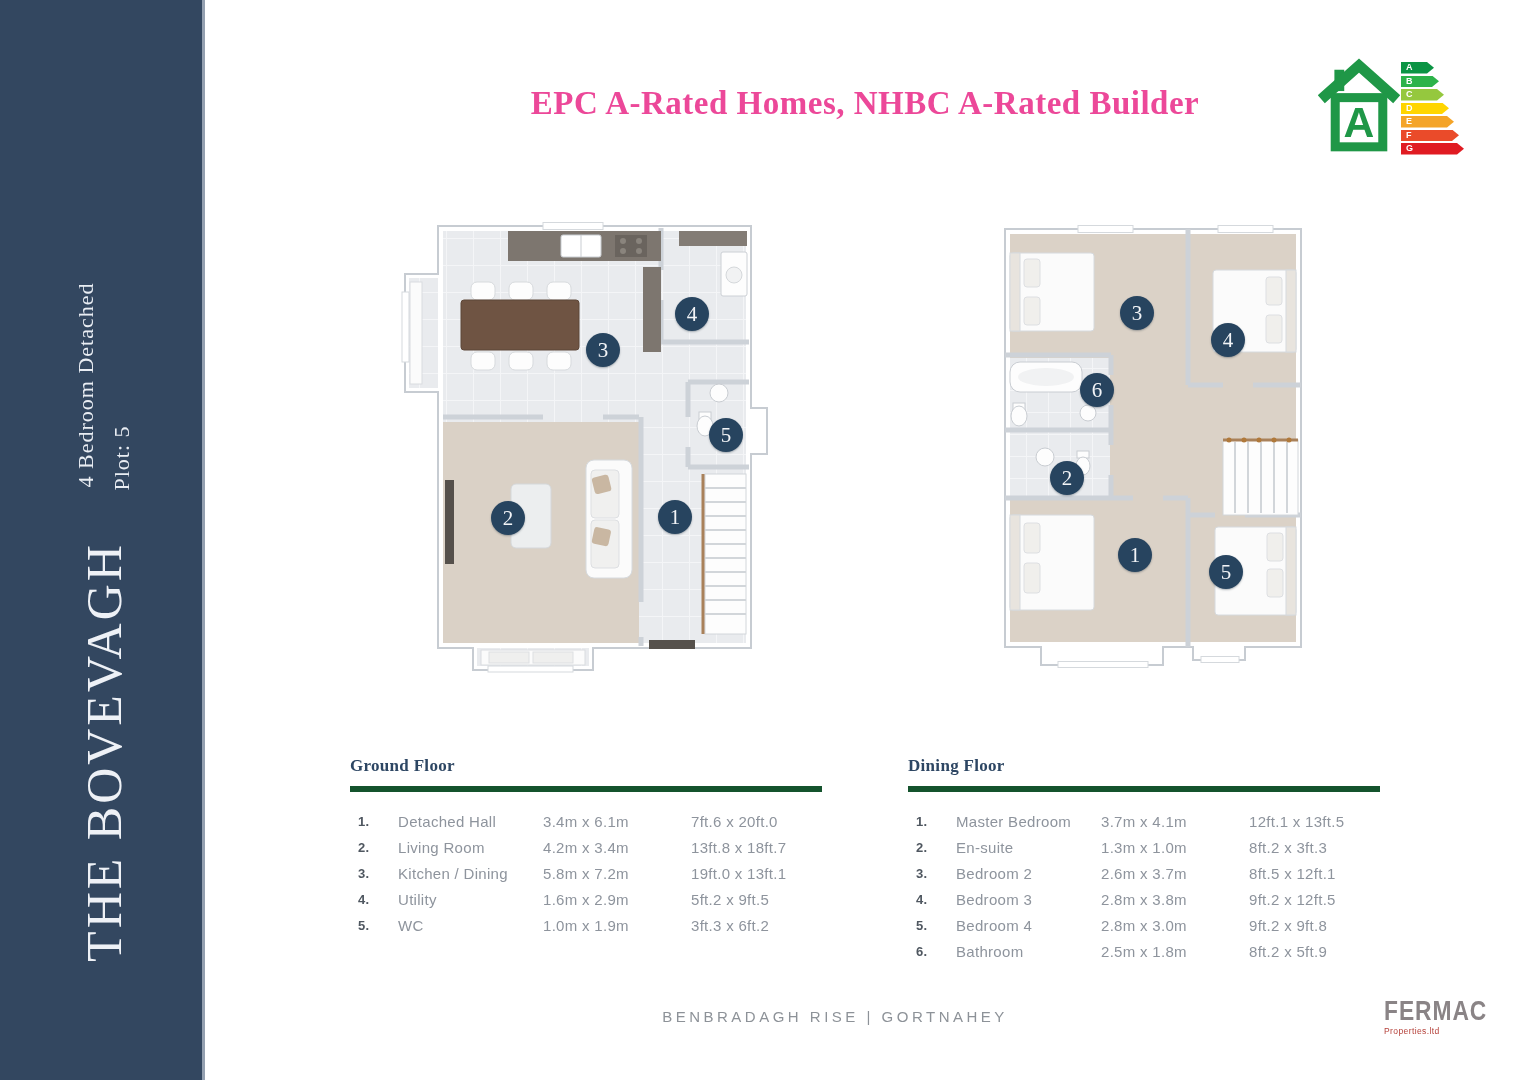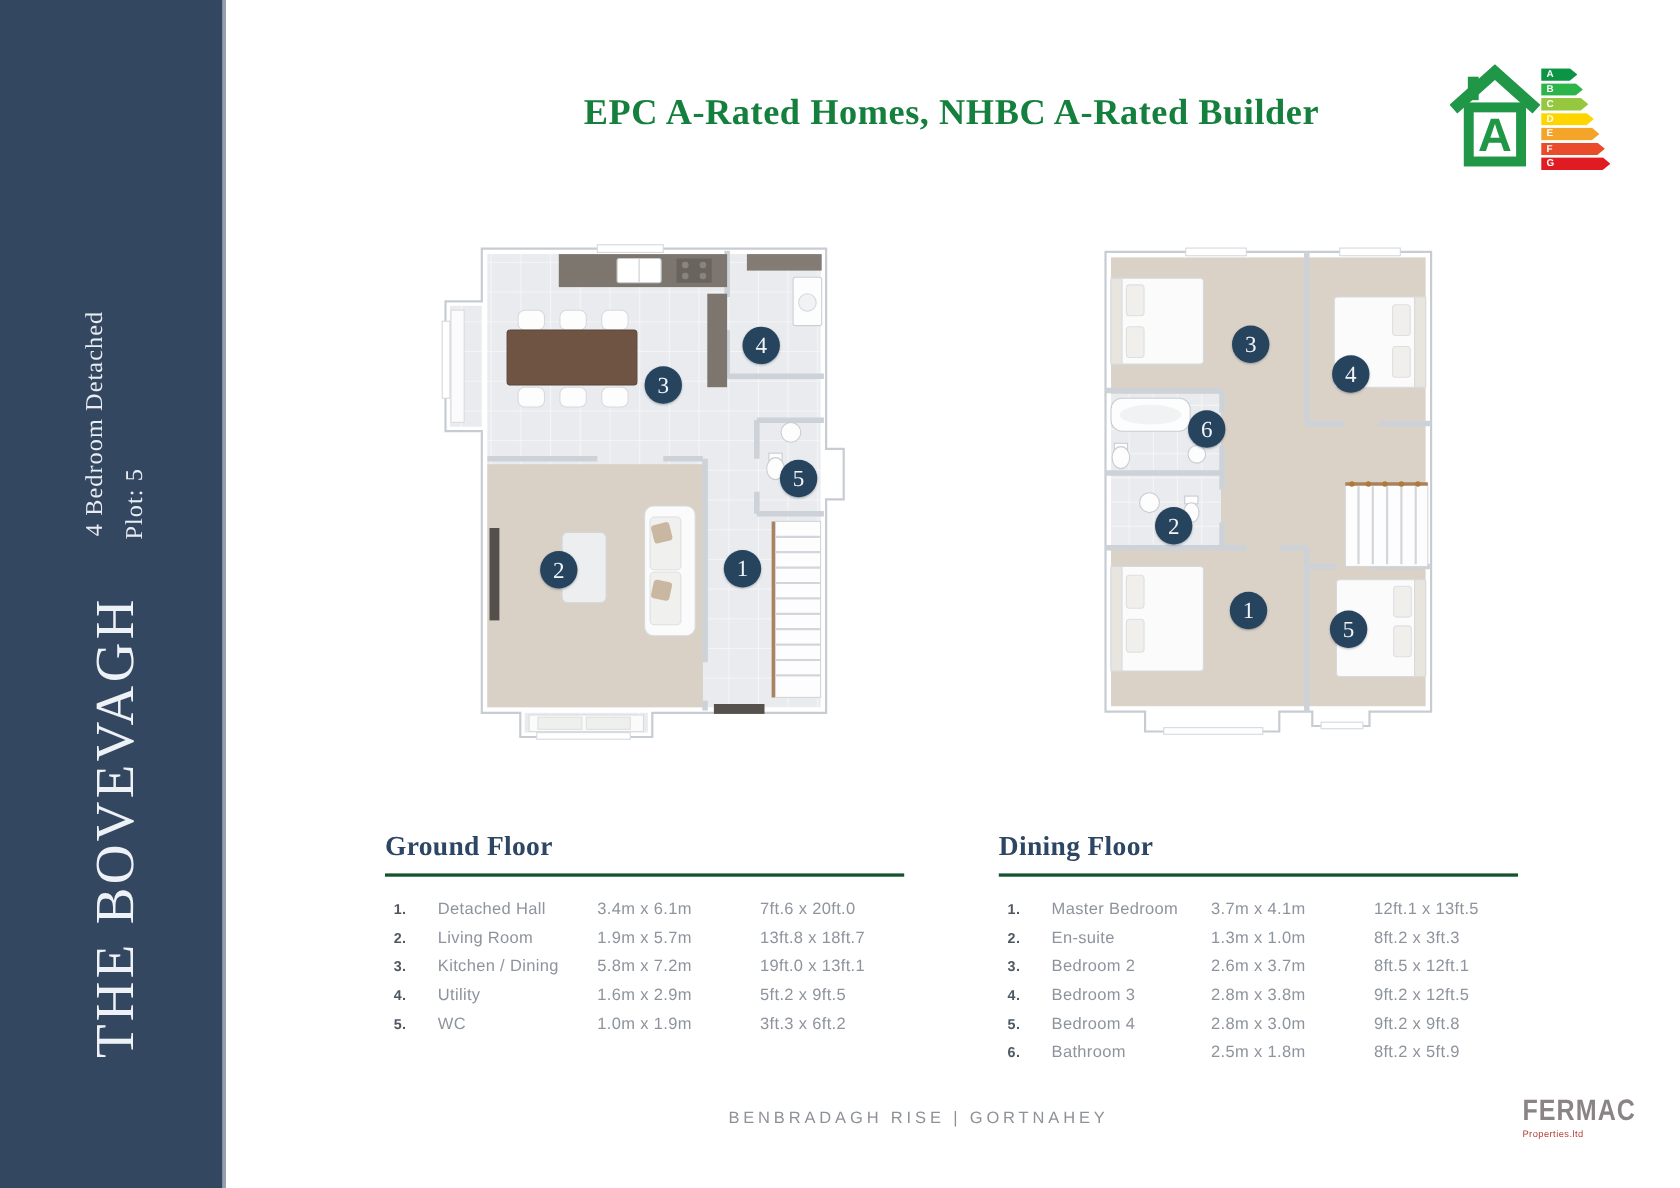--- a/index.html
+++ b/index.html
@@ -33,21 +33,21 @@
     transform:translate(-50%,-50%) rotate(-90deg);
     white-space:nowrap; color:#e9edf3;
     font-family:"Liberation Serif", serif;
     font-size:22px; letter-spacing:1px;
   }
 
   
   .header-title {
     position:absolute; left:865px; top:103px;
     transform:translate(-50%,-50%);
-    white-space:nowrap; color:#15803d;
+    white-space:nowrap; color:#ec4899;
     font-family:"Liberation Serif", serif;
     font-weight:600; font-size:33px; letter-spacing:.5px;
   }
 
   
   .epc-house { position:absolute; left:1318px; top:56px; width:82px; height:98px; }
   .epc-bands {
     position:absolute; left:1401px; top:62px;
     display:flex; flex-direction:column; gap:2px;
   }
@@ -73,22 +73,22 @@
     display:flex; align-items:center; justify-content:center;
     transform:translate(-50%,-50%);
     font-family:"Liberation Serif", serif; font-size:21px;
     box-shadow:0 1px 2px rgba(30,45,60,.35);
   }
 
   
   .floor-table { position:absolute; width:472px; }
   .floor-table h2 {
     font-family:"Liberation Serif", serif; font-weight:700;
-    font-size:25px; color:#2d4663; letter-spacing:.3px;
-    padding-bottom:10px; border-bottom:3px solid #14532d;
+    font-size:17px; color:#2d4663; letter-spacing:.3px;
+    padding-bottom:10px; border-bottom:6px solid #14532d;
   }
   .floor-rows { margin-top:16px; }
   .floor-row {
     display:grid; grid-template-columns:40px 145px 148px 1fr;
     align-items:center; height:26px; padding-left:8px;
     font-size:15px; color:#8e949d; letter-spacing:.3px;
   }
   .floor-row .num { font-size:13px; font-weight:bold; color:#4f5760; }
 
   
@@ -326,21 +326,21 @@
     <div class="floor-rows">
       <div class="floor-row">
         <span class="num">1.</span>
         <span>Detached Hall</span>
         <span>3.4m x 6.1m</span>
         <span>7ft.6 x 20ft.0</span>
       </div>
       <div class="floor-row">
         <span class="num">2.</span>
         <span>Living Room</span>
-        <span>1.9m x 5.7m</span>
+        <span>4.2m x 3.4m</span>
         <span>13ft.8 x 18ft.7</span>
       </div>
       <div class="floor-row">
         <span class="num">3.</span>
         <span>Kitchen / Dining</span>
         <span>5.8m x 7.2m</span>
         <span>19ft.0 x 13ft.1</span>
       </div>
       <div class="floor-row">
         <span class="num">4.</span>

